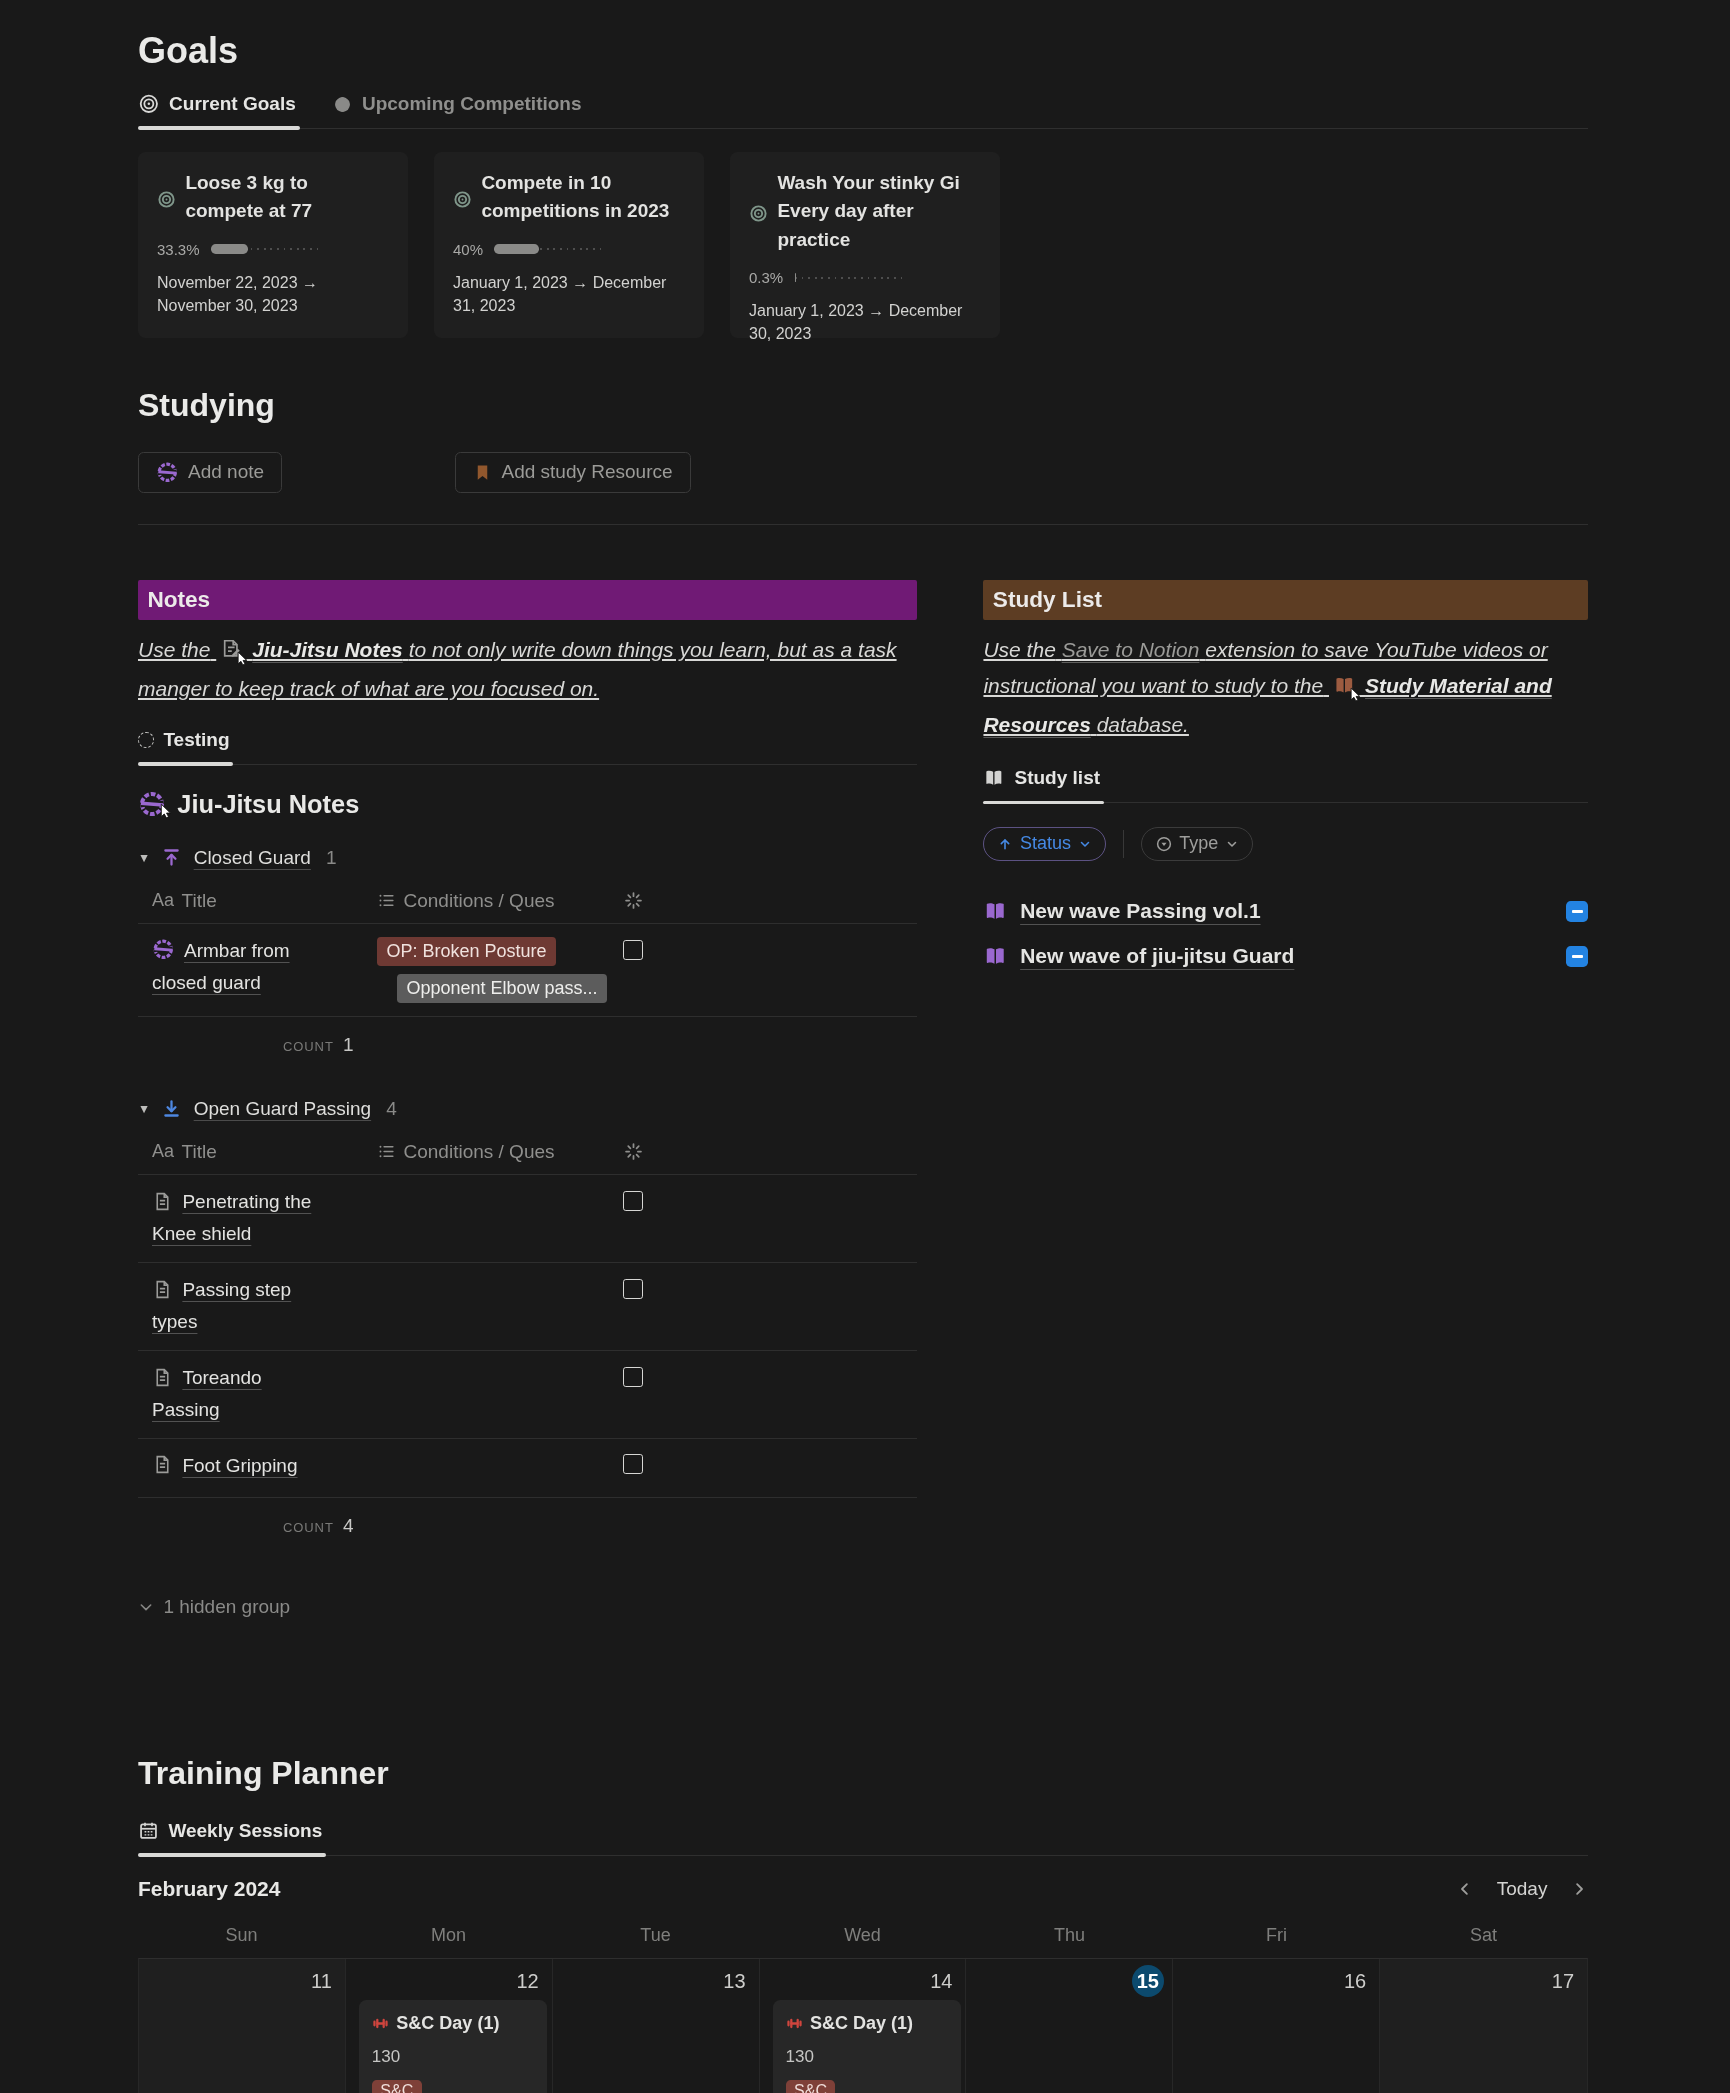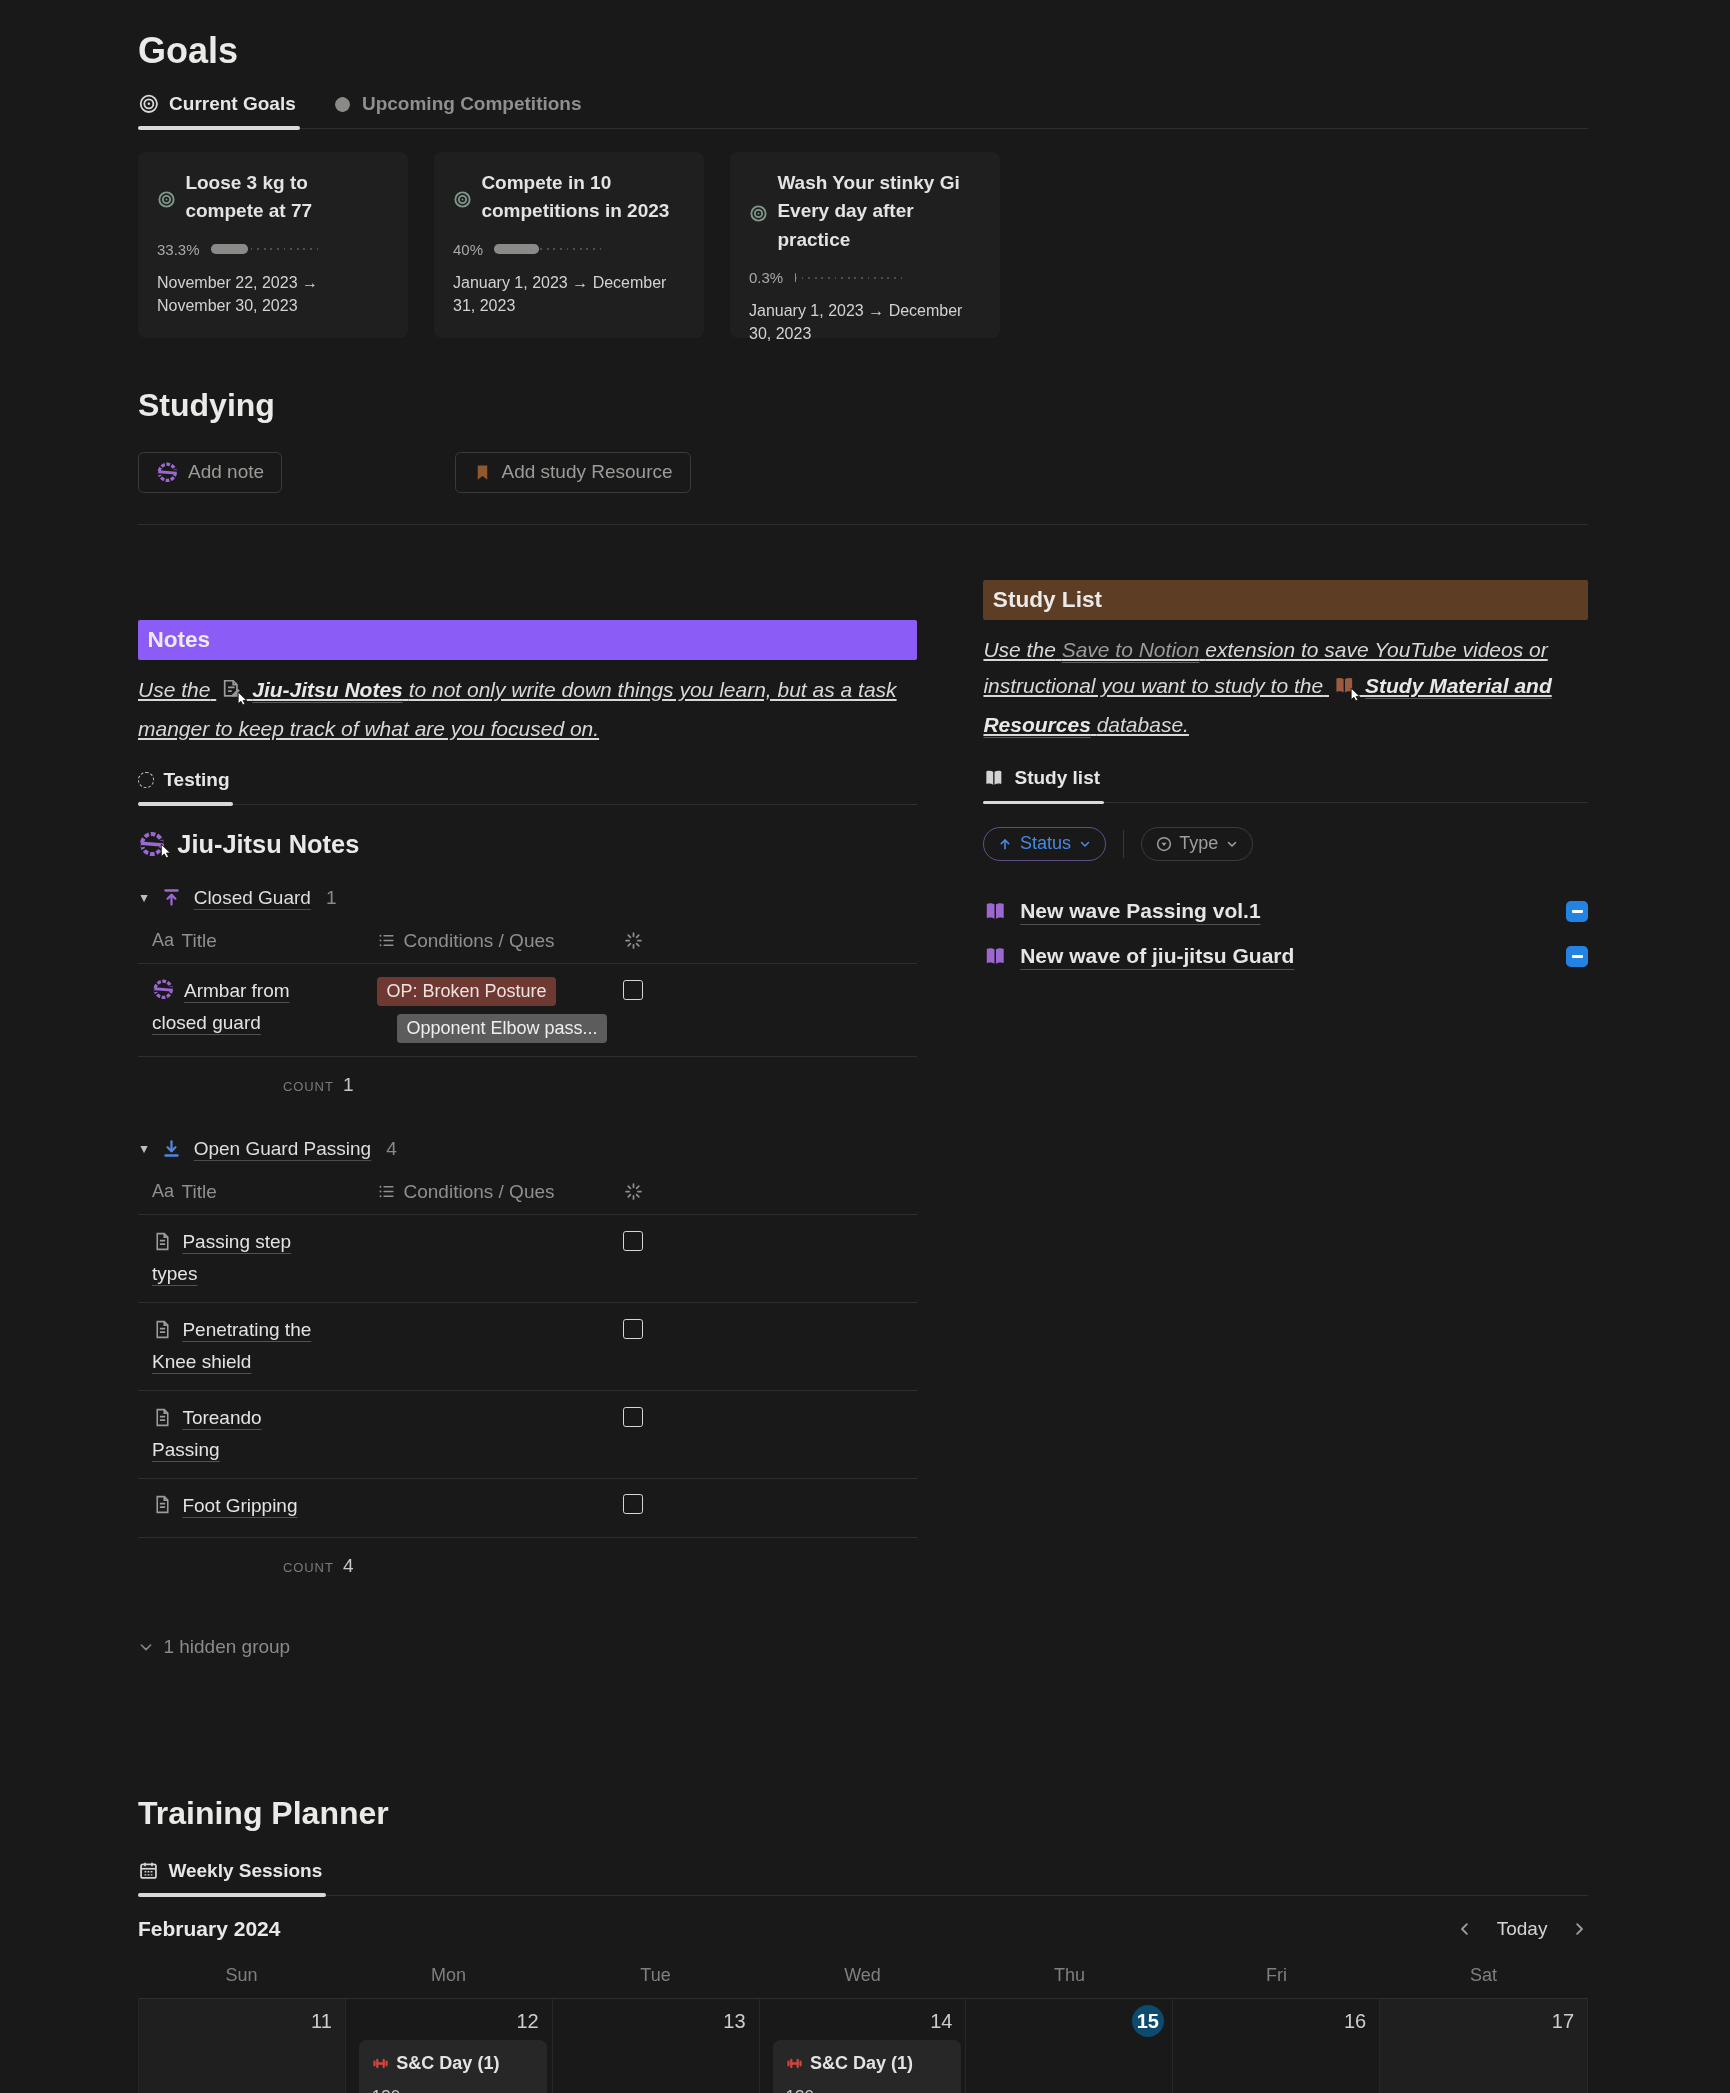--- a/index.html
+++ b/index.html
@@ -39,21 +39,21 @@
   .nbtn + .nbtn { margin-left:173px; }
   .divider { height:0.9px; background:#2f2f2f; margin-top:31px; }
 
   
   .columns { display:flex; gap:66px; margin-top:56px; align-items:flex-start; }
   .col-left { width:780px; }
   .col-right { width:605px; }
 
   .block-header { height:40px; display:flex; align-items:center; padding-left:9.4px;
                   font-size:22.6px; font-weight:700; color:#eceae9; border-radius:1.9px; }
-  .block-header.purple { background:#8b5cf6;margin-top:40px; }
+  .block-header.purple { background:#701a75; }
   .block-header.brown  { background:#5d3d23; }
 
   .notion-desc { margin-top:11.3px; font-style:italic; font-size:21px; line-height:1.72; color:#d8d8d6;text-decoration:underline; }
   .col-right .notion-desc { max-width:574px; }
   .desc-link-bold { font-weight:700; color:#e8e8e6; text-decoration:underline;
                     text-decoration-color:rgba(255,255,255,.28); text-underline-offset:4.7px; text-decoration-thickness:0.9px; cursor:pointer; }
   .desc-link-gray { color:#9b9b98; text-decoration:underline; text-decoration-color:rgba(155,155,152,.55);
                     text-underline-offset:4.7px; text-decoration-thickness:0.9px; cursor:pointer; }
   .inline-ic { display:inline-block; vertical-align:-2.8px; position:relative; margin:0 3.8px; }
   .cursor-overlay { position:absolute; right:-7.5px; bottom:-6.6px; }
@@ -422,34 +422,34 @@
       </div>
 
       <div class="trow">
         <div class="title-cell">
           <span class="icon">
             <svg width="21" height="21" viewBox="0 0 24 24" fill="none" stroke="#9b9b99" stroke-width="1.8">
                 <path d="M6 3h8l4 4v14H6z"></path>
                 <path d="M14 3v4h4"></path>
                 <path d="M9 11h6M9 15h6"></path>
               </svg>
-          </span><span class="row-link">Passing step types</span>
+          </span><span class="row-link">Penetrating the Knee shield</span>
         </div>
         <div class="tags-cell"></div>
         <div><span class="row-check" style="display:inline-block;"></span></div>
       </div>
       <div class="trow">
         <div class="title-cell">
           <span class="icon">
             <svg width="21" height="21" viewBox="0 0 24 24" fill="none" stroke="#9b9b99" stroke-width="1.8">
                 <path d="M6 3h8l4 4v14H6z"></path>
                 <path d="M14 3v4h4"></path>
                 <path d="M9 11h6M9 15h6"></path>
               </svg>
-          </span><span class="row-link">Penetrating the Knee shield</span>
+          </span><span class="row-link">Passing step types</span>
         </div>
         <div class="tags-cell"></div>
         <div><span class="row-check" style="display:inline-block;"></span></div>
       </div>
       <div class="trow">
         <div class="title-cell">
           <span class="icon">
             <svg width="21" height="21" viewBox="0 0 24 24" fill="none" stroke="#9b9b99" stroke-width="1.8">
                 <path d="M6 3h8l4 4v14H6z"></path>
                 <path d="M14 3v4h4"></path>

